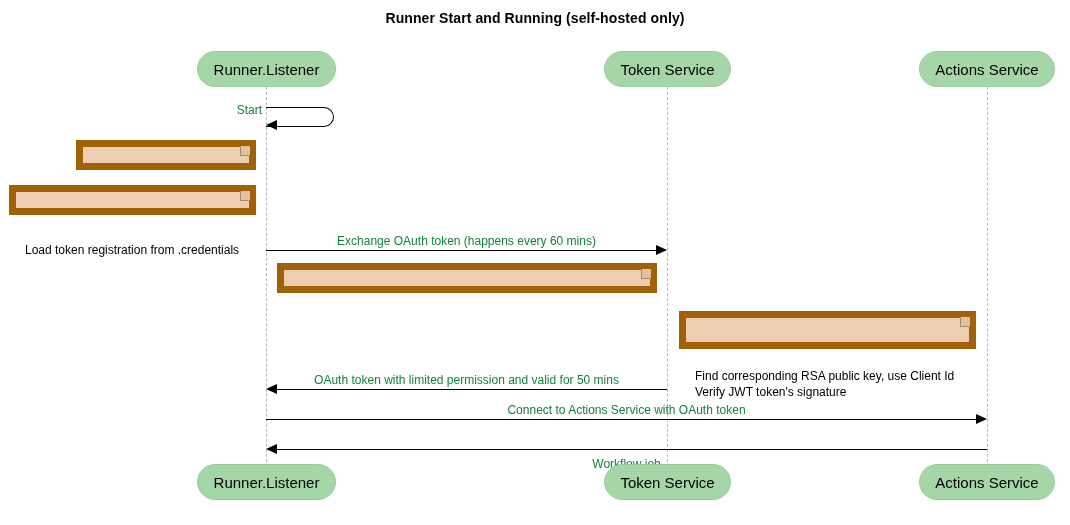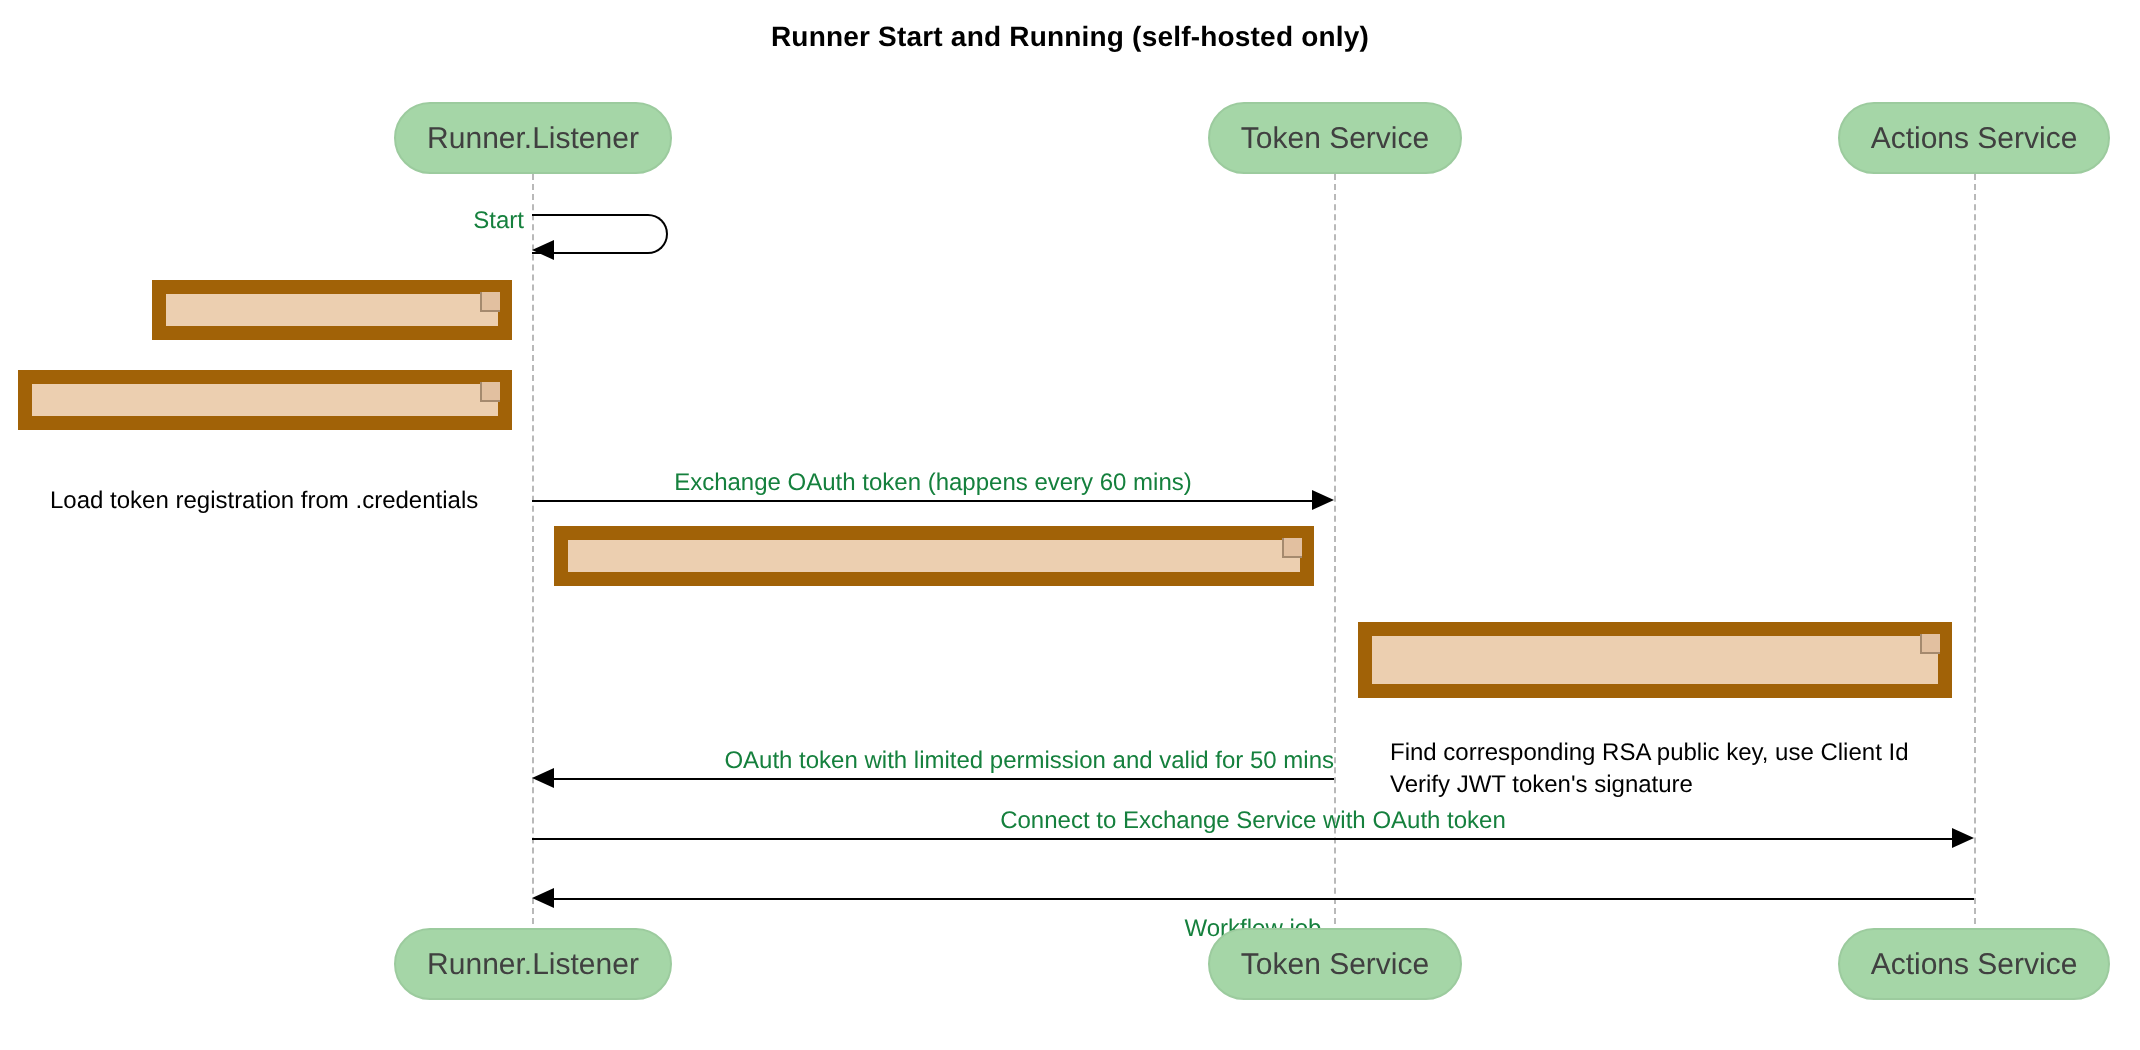--- a/index.html
+++ b/index.html
@@ -40,21 +40,21 @@
   .participant {
     position: absolute;
     height: 36px;
     border-radius: 18px;
     background: #a5d6a7;
     border: 1px solid #9ccb9e;
     display: flex;
     align-items: center;
     justify-content: center;
     font-size: 15px;
-    color: #404040;
+    color: #000000;
     box-sizing: border-box;
     white-space: nowrap;
   }
   
   .msg-line {
     position: absolute;
     height: 0;
     border-top: 1.4px solid #000000;
   }
   .msg-label {
@@ -155,25 +155,25 @@
   <div class="note" style="left:277px; top:263px; width:380px; height:30px;">
     <span class="dogear"></span>
   </div>
 
   <div class="note" style="left:679px; top:311px; width:297px; height:38px;">
     <span class="dogear"></span>
     <span class="note-text">Find corresponding RSA public key, use Client Id
 Verify JWT token's signature</span>
   </div>
 
-  <div class="msg-label" style="left:266px; top:373px; width:401px;text-align:right;">OAuth token with limited permission and valid for 50 mins</div>
+  <div class="msg-label" style="left:266px; top:373px; width:401px;">OAuth token with limited permission and valid for 50 mins</div>
   <div class="msg-line" style="left:277px; top:389px; width:390px;"></div>
   <div class="arrowhead arrow-left" style="left:266px; top:384px;"></div>
 
-  <div class="msg-label" style="left:266px; top:403px; width:721px;">Connect to Exchange Service with OAuth token</div>
+  <div class="msg-label" style="left:266px; top:403px; width:721px;">Connect to Actions Service with OAuth token</div>
   <div class="msg-line" style="left:266px; top:419px; width:710px;"></div>
   <div class="arrowhead arrow-right" style="left:976px; top:414px;"></div>
 
   <div class="msg-label" style="left:266px; top:457px; width:721px;">Workflow job</div>
   <div class="msg-line" style="left:277px; top:449px; width:710px;"></div>
   <div class="arrowhead arrow-left" style="left:266px; top:444px;"></div>
 
   <div class="participant" style="left:197px; top:464px; width:139px;">
     <span>Runner.Listener</span>
   </div>

